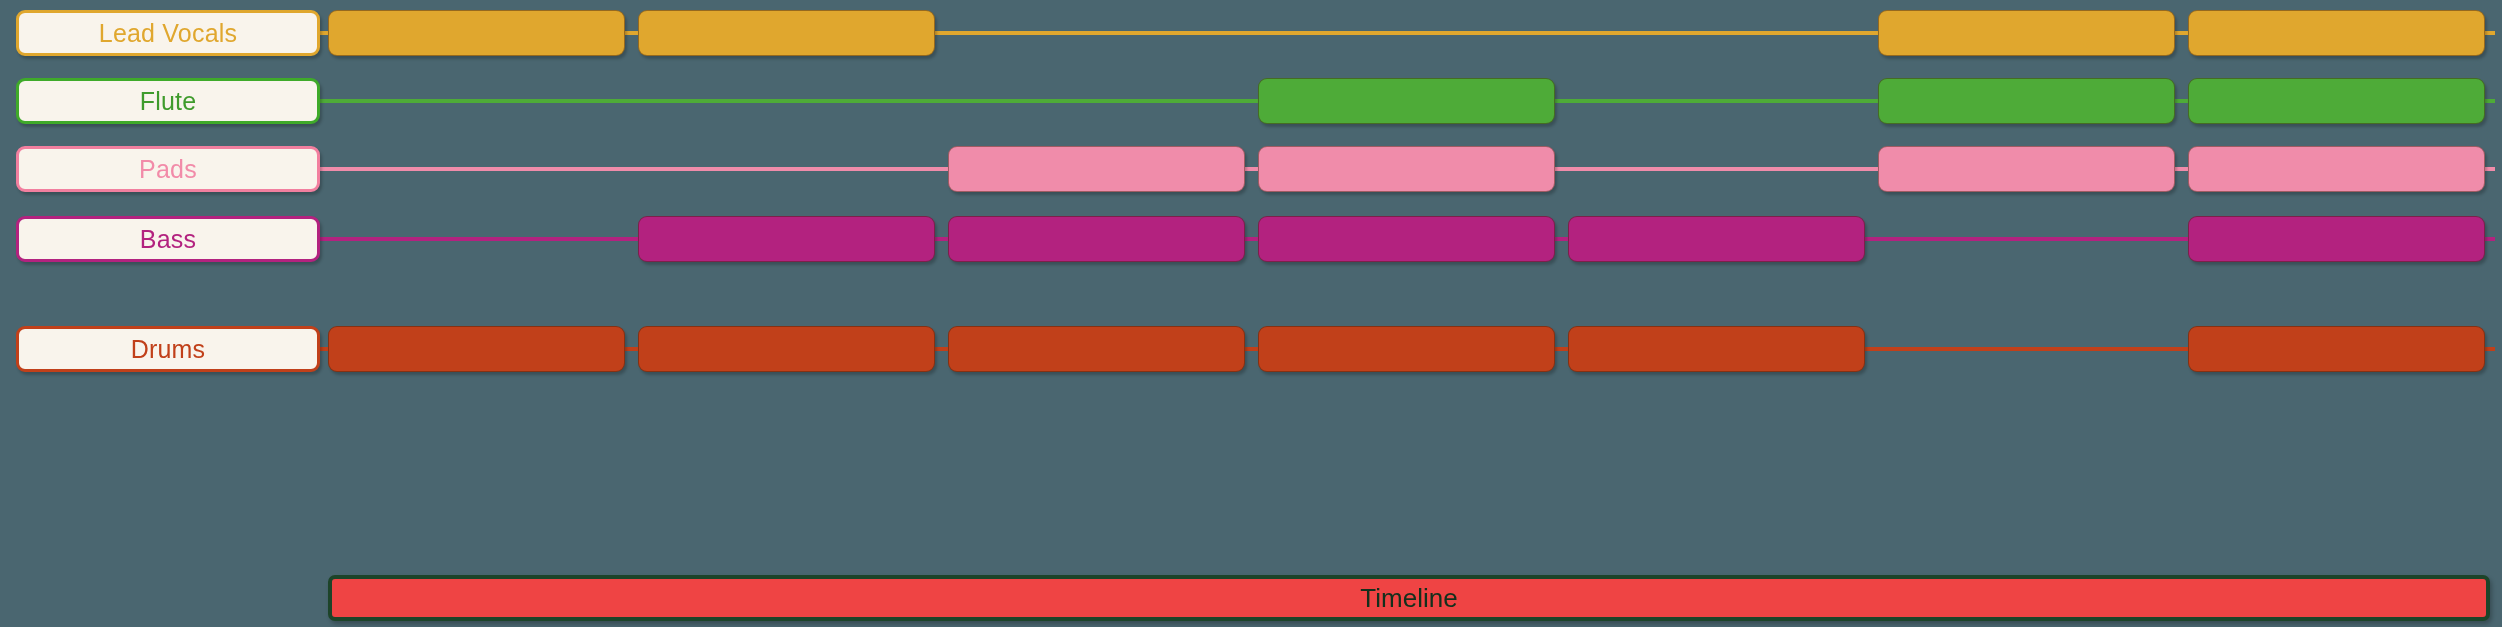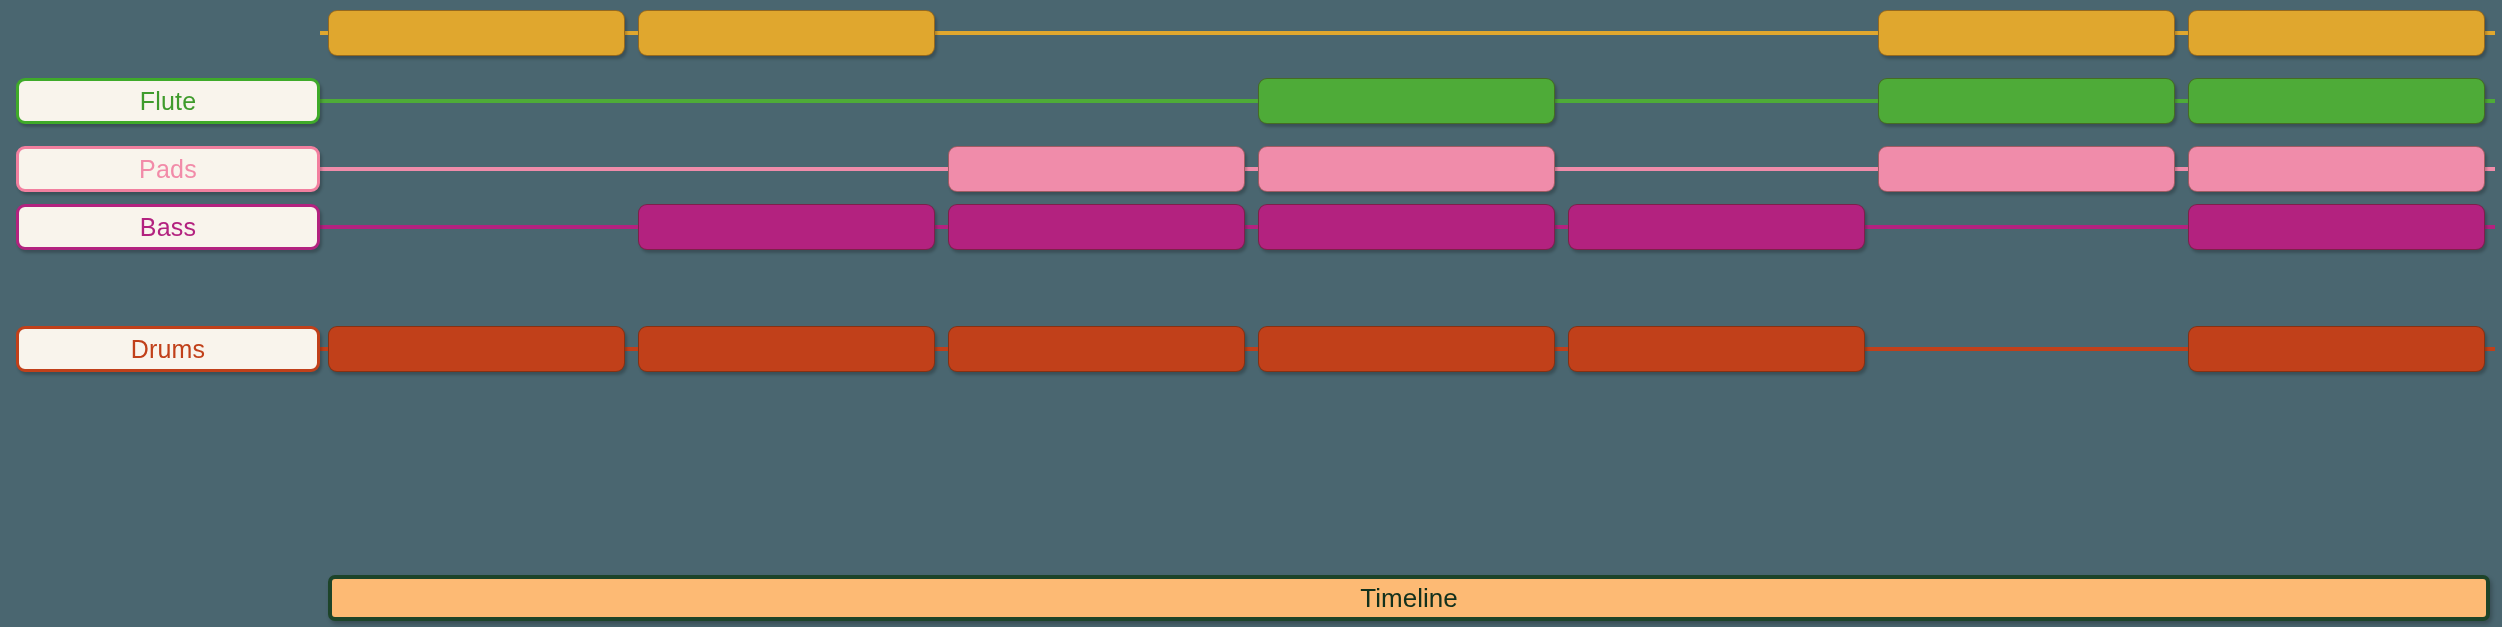--- a/index.html
+++ b/index.html
@@ -70,41 +70,44 @@
   }
 
   
   .timeline-bar {
     position: absolute;
     left: 328px;
     top: 575px;
     width: 2162px;
     height: 46px;
     box-sizing: border-box;
-    background: #fdba74;
+    background: #ef4444;
     border: 4px solid #1d4429;
     border-radius: 7px;
     display: flex;
     align-items: center;
     justify-content: center;
     box-shadow: 2px 3px 4px rgba(0,0,0,0.25);
   }
   .timeline-bar span {
     font-size: 26px;
     color: #12301c;
   }
 </style>
 </head>
 <body>
 
 <div id="stage">
 
   <div id="tracks-container">
       <div class="track-row" style="top: 10px;">
         <div class="spine" style="background: rgb(224, 167, 46);"></div>
+        <div class="track-label" style="border-color: rgb(224, 167, 46);">
+          <span style="color: rgb(224, 167, 46);">Lead Vocals</span>
+        </div>
         <div class="clip" style="left: 328px; width: 297px; background: rgb(224, 167, 46);"></div>
         <div class="clip" style="left: 638px; width: 297px; background: rgb(224, 167, 46);"></div>
         <div class="clip" style="left: 1878px; width: 297px; background: rgb(224, 167, 46);"></div>
         <div class="clip" style="left: 2188px; width: 297px; background: rgb(224, 167, 46);"></div>
       </div>
       <div class="track-row" style="top: 78px;">
         <div class="spine" style="background: rgb(78, 171, 56);"></div>
         <div class="track-label" style="border-color: rgb(63, 170, 42); align-items: center;">
           <span style="color: rgb(63, 155, 44);">Flute</span>
         </div>
@@ -115,21 +118,21 @@
       <div class="track-row" style="top: 146px;">
         <div class="spine" style="background: rgb(240, 140, 170);"></div>
         <div class="track-label" style="border-color: rgb(242, 127, 159);">
           <span style="color: rgb(242, 139, 169);">Pads</span>
         </div>
         <div class="clip" style="left: 948px; width: 297px; background: rgb(240, 140, 170);"></div>
         <div class="clip" style="left: 1258px; width: 297px; background: rgb(240, 140, 170);"></div>
         <div class="clip" style="left: 1878px; width: 297px; background: rgb(240, 140, 170);"></div>
         <div class="clip" style="left: 2188px; width: 297px; background: rgb(240, 140, 170);"></div>
       </div>
-      <div class="track-row" style="top: 204px;">
+      <div class="track-row" style="top: 216px;">
         <div class="spine" style="background: rgb(179, 34, 127);"></div>
         <div class="track-label" style="border-color: rgb(179, 34, 127);">
           <span style="color: rgb(179, 34, 127);">Bass</span>
         </div>
         <div class="clip" style="left: 638px; width: 297px; background: rgb(179, 34, 127);"></div>
         <div class="clip" style="left: 948px; width: 297px; background: rgb(179, 34, 127);"></div>
         <div class="clip" style="left: 1258px; width: 297px; background: rgb(179, 34, 127);"></div>
         <div class="clip" style="left: 1568px; width: 297px; background: rgb(179, 34, 127);"></div>
         <div class="clip" style="left: 2188px; width: 297px; background: rgb(179, 34, 127);"></div>
       </div>

